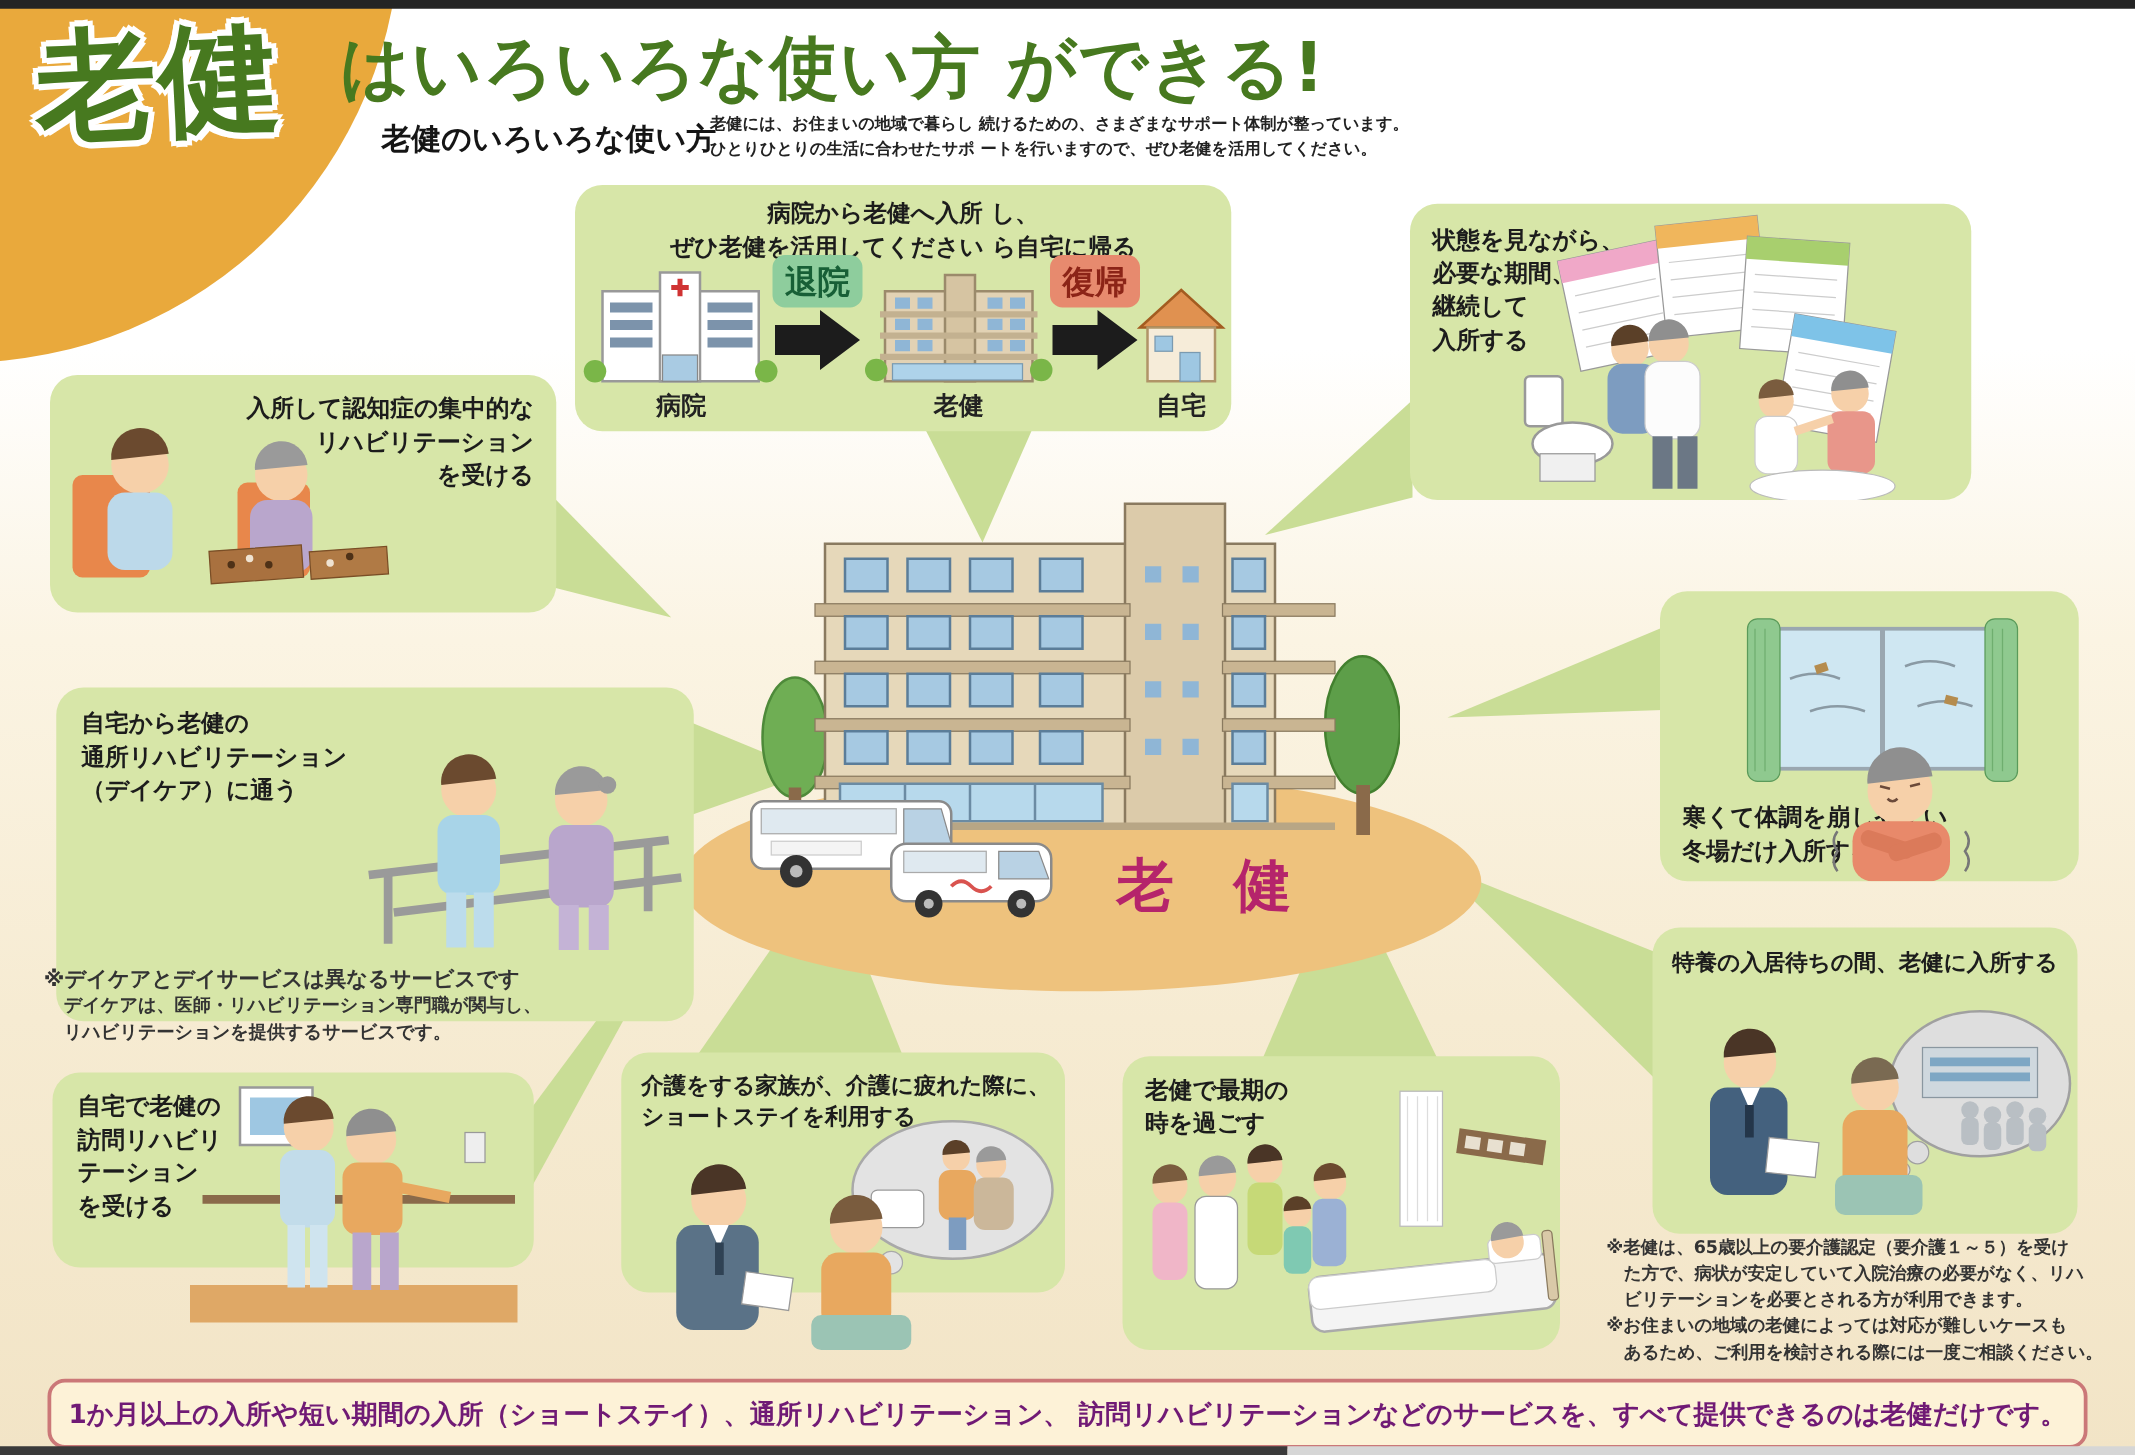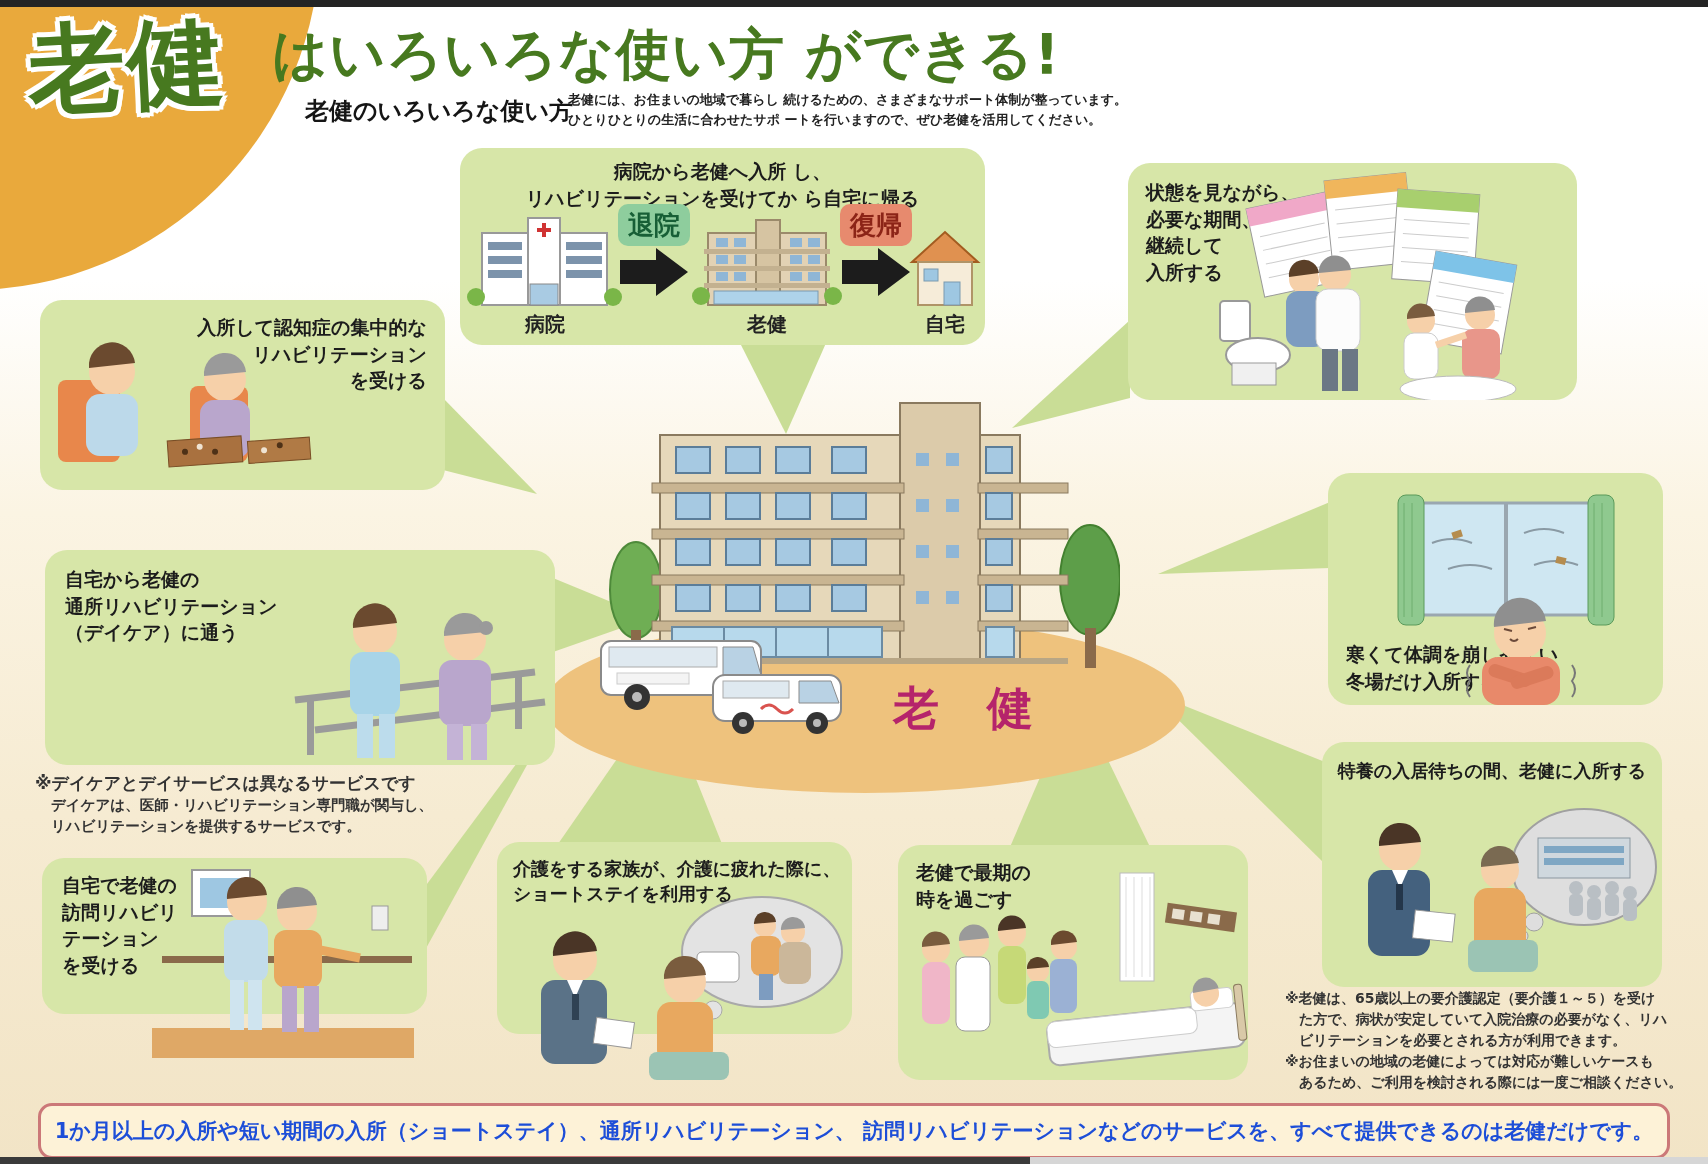--- a/index.html
+++ b/index.html
@@ -18,21 +18,21 @@
   .description{position:absolute;left:568px;top:90px;width:660px;font-size:13px;line-height:1.5;color:#222;font-weight:bold;}
   .gbox{position:absolute;background:#d7e6a8;border-radius:22px;}
   .box-title{position:absolute;font-weight:bold;color:#1c1c1c;font-size:19px;line-height:1.4;}
   .tr{text-align:right;}
   .tc{text-align:center;}
   .ellipse{position:absolute;left:545px;top:618px;width:640px;height:175px;border-radius:50%;background:#eec27d;}
   .facility-label{position:absolute;left:893px;top:678px;font-size:46px;font-weight:bold;color:#b5246b;letter-spacing:16px;}
   .note{position:absolute;color:#333;font-weight:bold;}
   .banner{position:absolute;left:38px;top:1103px;width:1626px;height:50px;background:#fdf2d7;
     border:3px solid #cb7878;border-radius:14px;display:flex;align-items:center;justify-content:center;}
-  .banner-text{font-size:21px;font-weight:bold;color:#1d4ed8;white-space:nowrap;}
+  .banner-text{font-size:21px;font-weight:bold;color:#701a75;white-space:nowrap;}
   svg{display:block;}
 </style>
 </head>
 <body>
 
 <div class="canvas">
 
   <div class="orange-circle"></div>
 
   <div class="bar" style="top:0;"></div>
@@ -134,21 +134,21 @@
         <circle cx="148" cy="88" r="4" fill="#bbbbbb"></circle>
       <circle cx="222" cy="88" r="11" fill="#333333"></circle>
         <circle cx="222" cy="88" r="4" fill="#bbbbbb"></circle>
     </g>
   </svg>
 
   <div class="facility-label">老 健</div>
 
   <div class="gbox" style="left:460px;top:148px;width:525px;height:197px;">
     <div class="box-title tc pre" style="left:0;right:0;top:10px;">病院から老健へ入所 し、
-リハビリテーションを受けてか ら自宅に帰る</div>
+ぜひ老健を活用してください ら自宅に帰る</div>
     <svg class="abs" style="left:0;top:0;" width="525" height="197" viewBox="0 0 525 197">
       <g>
         <rect x="22" y="85" width="125" height="72" fill="#ffffff" stroke="#999999" stroke-width="2"></rect>
         <rect x="68" y="70" width="32" height="87" fill="#ffffff" stroke="#999999" stroke-width="2"></rect>
         <rect x="77" y="80" width="14" height="4" fill="#d03333"></rect>
           <rect x="82" y="75" width="4" height="14" fill="#d03333"></rect>
         <rect x="28" y="94" width="34" height="8" fill="#7c93ab"></rect>
           <rect x="106" y="94" width="36" height="8" fill="#7c93ab"></rect>
         <rect x="28" y="108" width="34" height="8" fill="#7c93ab"></rect>
           <rect x="106" y="108" width="36" height="8" fill="#7c93ab"></rect>
@@ -272,21 +272,21 @@
         <rect x="208" y="142" width="62" height="22" fill="#b07a45" stroke="#7a4e26"></rect>
         <circle cx="145" cy="148" r="3" fill="#4e3117"></circle>
           <circle cx="160" cy="144" r="3" fill="#efe3d2"></circle>
           <circle cx="175" cy="150" r="3" fill="#4e3117"></circle>
         <circle cx="224" cy="152" r="3" fill="#efe3d2"></circle>
           <circle cx="240" cy="148" r="3" fill="#4e3117"></circle>
       </g>
     </svg>
   </div>
 
-  <div class="gbox" style="left:45px;top:550px;width:510px;height:215px;">
+  <div class="gbox" style="left:45px;top:550px;width:510px;height:267px;">
     <div class="box-title pre" style="left:20px;top:16px;">自宅から老健の
 通所リハビリテーション
 （デイケア）に通う</div>
     <svg class="abs" style="left:0;top:0;" width="510" height="215" viewBox="0 0 510 215">
       <g>
         <line x1="250" y1="150" x2="490" y2="122" stroke="#9a9a9a" stroke-width="7"></line>
         <line x1="270" y1="180" x2="500" y2="152" stroke="#9a9a9a" stroke-width="7"></line>
         <rect x="262" y="150" width="7" height="55" fill="#9a9a9a"></rect>
           <rect x="470" y="124" width="7" height="55" fill="#9a9a9a"></rect>
       </g>

